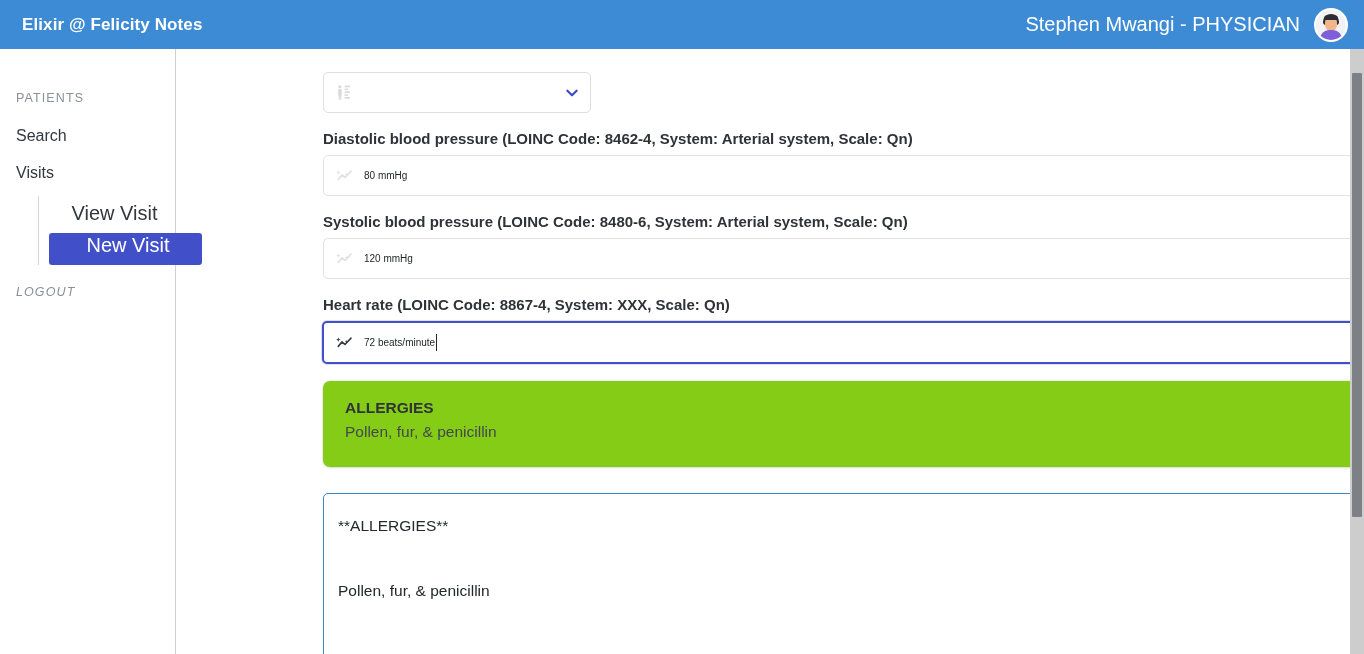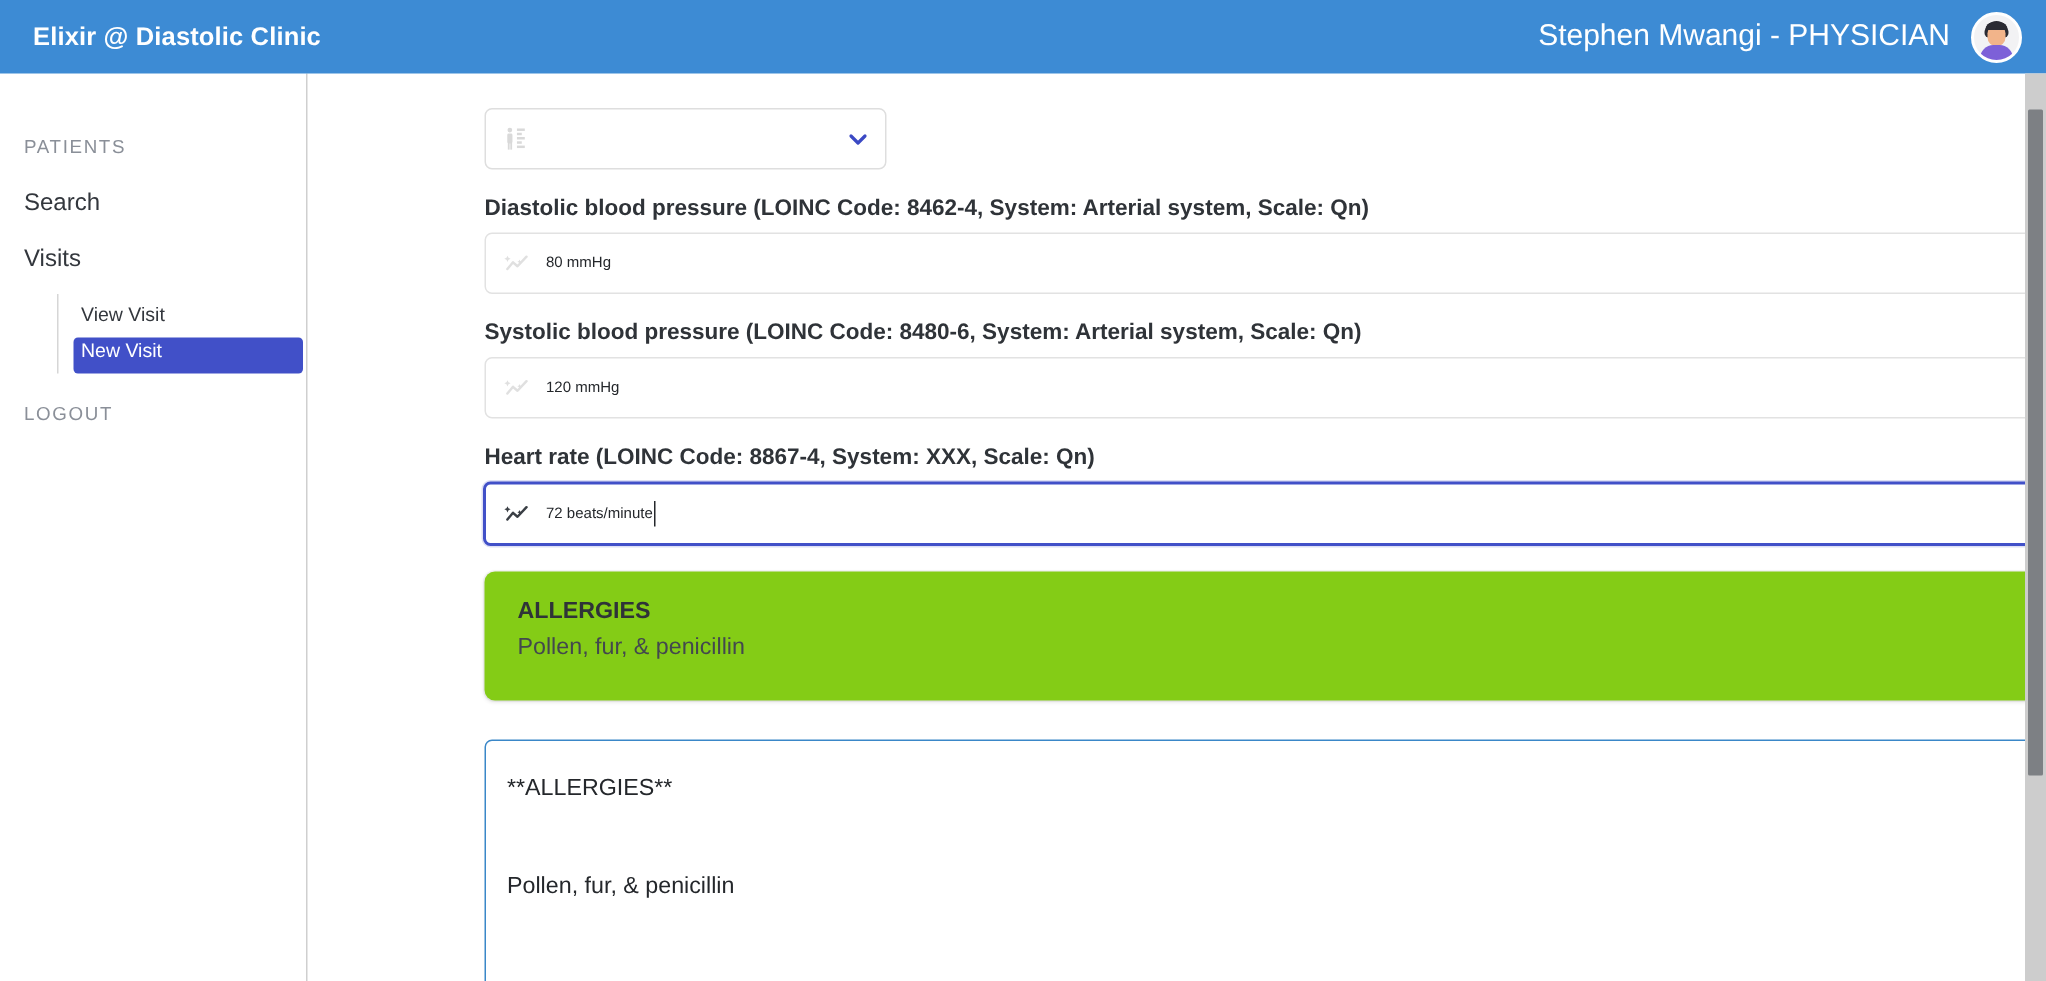--- a/index.html
+++ b/index.html
@@ -79,21 +79,21 @@
     left: 4px; bottom: -3px;
     width: 22px; height: 13px;
     background: #7d60d8;
     border-radius: 9px 9px 0 0;
   }
 
   
   .sidebar {
     position: absolute;
     top: 49px; left: 0;
-    width: 205px;
+    width: 176px;
     height: 605px;
     background: #ffffff;
     border-right: 1px solid #cfcfcf;
     padding-top: 42px;
     z-index: 5;
   }
   .side-section {
     font-size: 12.5px;
     letter-spacing: 1.1px;
     color: #8a8f98;
@@ -112,45 +112,47 @@
   }
   .subgroup {
     margin-left: 38px;
     border-left: 1px solid #d6d6d6;
     padding-left: 0;
     margin-top: 8px;
     margin-bottom: 10px;
   }
   .sub-link {
     display: block;
-    font-size: 13px;
+    font-size: 20px;
     color: #33373d;
     padding: 6px 0 6px 15px;
     margin: 0 0 2px 0;
     text-decoration: none;
     cursor: pointer;
     border-radius: 3px;
+    text-align: center;
   }
   .sub-link.active {
     background: #4150c8;
     color: #ffffff;
     margin-left: 10px;
     padding-left: 5px;
     width: 153px;
     padding-top: 1px;
     padding-bottom: 8px;
   }
   .side-logout {
     font-size: 12.5px;
     letter-spacing: 1.1px;
     color: #8a8f98;
     padding: 0 0 0 16px;
     margin-top: 20px;
     text-transform: uppercase;
     cursor: pointer;
+    font-style: italic;
   }
 
   
   .main {
     position: absolute;
     top: 49px; left: 206px;
     width: 1144px;
     height: 605px;
     background: #ffffff;
     overflow: hidden;
@@ -294,21 +296,21 @@
     width: 10px;
     height: 444px;
     background: #7d8084;
     border-radius: 1px;
   }
 </style>
 </head>
 <body>
 
 <div class="topbar">
-  <div class="brand">Elixir @ Diastolic Clinic</div>
+  <div class="brand">Elixir @ Felicity Notes</div>
   <div class="topright">
     <div class="username">Stephen Mwangi - PHYSICIAN</div>
     <div class="avatar">
       <div class="av-hair"></div>
       <div class="av-face"></div>
       <div class="av-fringe"></div>
       <div class="av-body"></div>
     </div>
   </div>
 </div>

